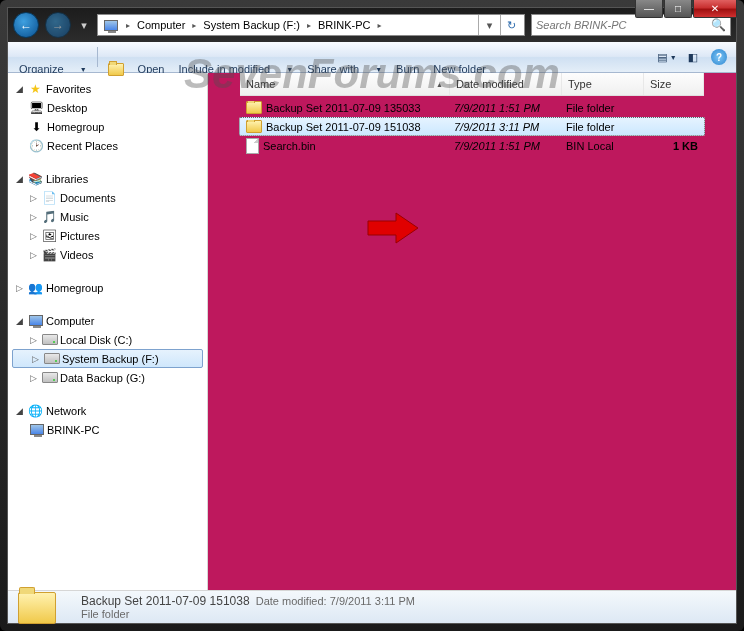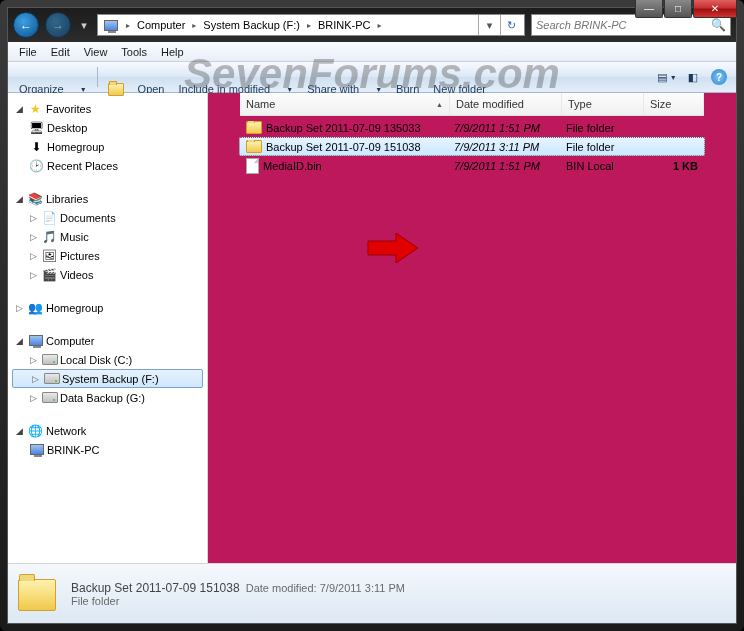--- a/index.html
+++ b/index.html
@@ -85,21 +85,21 @@
   .drive-ic { width:16px; height:11px; background:linear-gradient(#e8e8e8,#c0c0c0); border:1px solid #888; border-radius:1px; position:relative; }
   .drive-ic::after { content:""; position:absolute; right:2px; bottom:1px; width:2px; height:2px; background:#5c5;}
   .comp-ic { width:14px; height:11px; border:1px solid #666; background:linear-gradient(#9fc5e8,#4a86e8); position:relative;}
   .comp-ic::after { content:""; position:absolute; bottom:-3px; left:3px; width:8px; height:2px; background:#888;}
 
   
   .red-arrow { position: absolute; left: 158px; top: 138px; z-index: 50; pointer-events:none;}
   .red-arrow svg { width: 54px; height: 34px; }
 
   
-  .details-pane { height: 60px; border-top: 1px solid #d6d6d6; background: linear-gradient(#f4f8fc, #dde8f4); display:flex; align-items:center; padding: 4px 10px; gap:13px; }
+  .details-pane { height: 33px; border-top: 1px solid #d6d6d6; background: linear-gradient(#f4f8fc, #dde8f4); display:flex; align-items:center; padding: 4px 10px; gap:23px; }
   .details-ic { width:40px; height:38px; }
   .big-folder { width: 38px; height: 32px; background: linear-gradient(#fff2b0, #f0c94a); border: 1px solid #d0a030; border-radius: 2px; position: relative; margin-top:4px;}
   .big-folder::before { content:""; position:absolute; top:-6px; left:0; width:14px; height:6px; background:#f0d878; border:1px solid #d0a030; border-bottom:none; border-radius:2px 2px 0 0;}
   .details-text .title { color:#444; font-size:12px; }
   .details-text .meta { color:#6a6a6a; font-size:11px; }
   .details-text .sub { color:#6a6a6a; font-size:11px; }
 
   
   .watermark { position: absolute; top: 50px; left: 0; width: 744px; text-align: center; font-size: 42px; font-weight: 600; color: rgba(80,80,80,0.38); letter-spacing: 0px; pointer-events: none; z-index: 200; font-style: italic; font-family: "Segoe UI", Arial; }
 
@@ -136,27 +136,20 @@
         <span class="addr-split">▾</span>
         <span class="addr-refresh">↻</span>
       </div>
 
       <div class="search-box">
         <input class="search-input" placeholder="Search BRINK-PC" style="">
         <span class="search-icon">🔍</span>
       </div>
     </div>
 
-    <div class="menu-bar">
-      <span class="menu-item">File</span>
-      <span class="menu-item">Edit</span>
-      <span class="menu-item">View</span>
-      <span class="menu-item">Tools</span>
-      <span class="menu-item">Help</span>
-    </div>
 
     <div class="cmd-bar">
       <span class="cmd-btn">
           <span>Organize</span>
           <span class="drop">▼</span>
         </span>
       <span class="cmd-sep"></span>
       <span class="cmd-btn">
           <span class="folder-ic"></span>
           <span>Open</span>
@@ -316,21 +309,21 @@
                 <span class="folder-ic"></span>
                 <span>Backup Set 2011-07-09 151038</span>
               </div>
             <div class="cell date">7/9/2011 3:11 PM</div>
             <div class="cell type">File folder</div>
             <div class="cell size"></div>
           </div>
           <div class="file-row">
             <div class="cell name">
                 <span class="file-ic"></span>
-                <span>MediaID.bin</span>
+                <span>Search.bin</span>
               </div>
             <div class="cell date">7/9/2011 1:51 PM</div>
             <div class="cell type">BIN Local</div>
             <div class="cell size">1 KB</div>
           </div>
         </div>
       </div>
     </div>
 
     <div class="details-pane">

